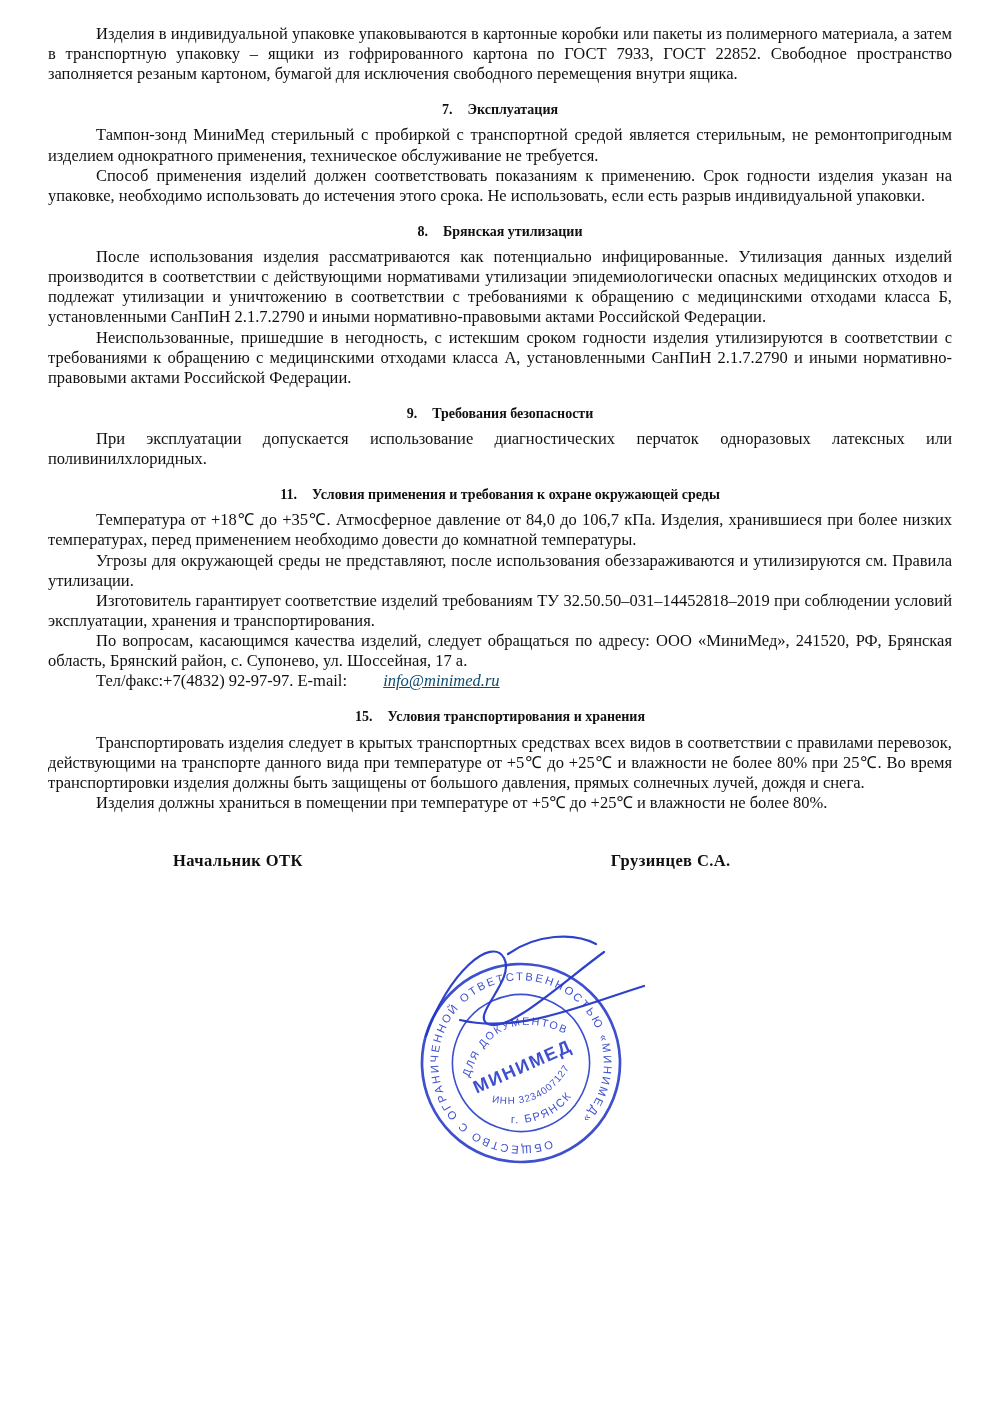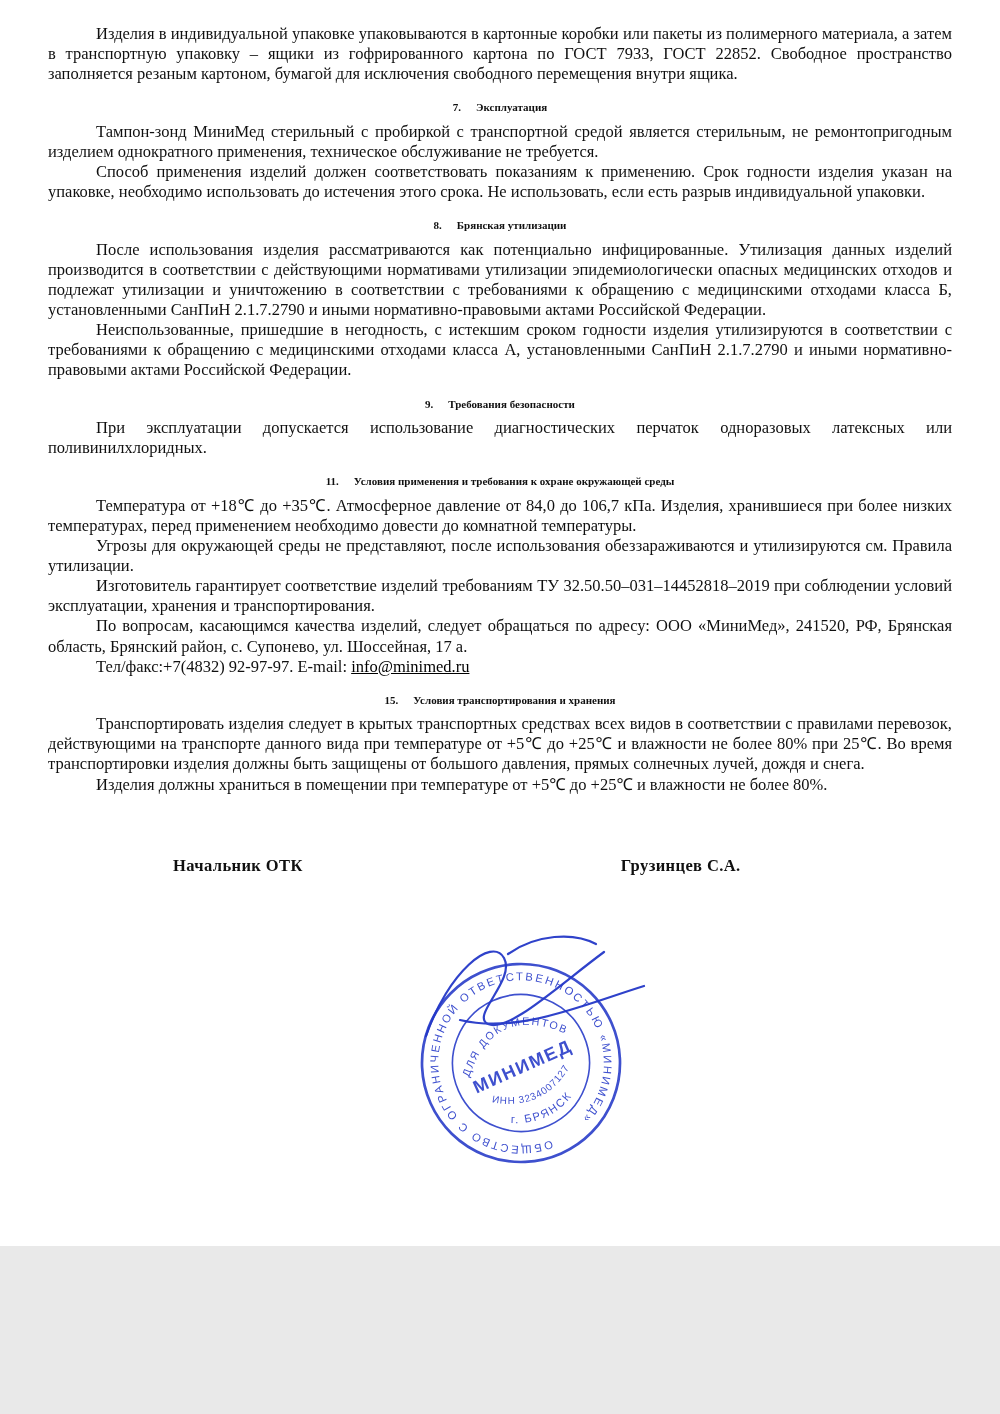--- a/index.html
+++ b/index.html
@@ -1,31 +1,31 @@
 <!DOCTYPE html>
 <html lang="ru"><head>
 <meta charset="utf-8">
 <style>
   html,body { margin:0; padding:0; background:#e9e9e9; }
   .page {
-    width:1000px; height:1246px; margin:0 auto; position:relative;
+    width:1000px; height:1414px; margin:0 auto; position:relative;
     background:#ffffff; box-sizing:border-box;
     padding:24px 48px 0 48px;
     font-family:"Liberation Serif", serif;
     font-size:16.5px; line-height:1.22; color:#101010;
     overflow:hidden;
   }
   .para { margin:0; text-align:justify; text-indent:48px; }
   .sec-heading {
     margin:17px 0 7px 0; text-align:center; font-weight:bold;
-    font-size:11px; line-height:1.22;
+    font-size:14px; line-height:1.22;
   }
   .sec-num { margin-right:15px; }
-  .email-link { color:#000000; text-decoration:underline; cursor:pointer; }
-  .sig-row { margin-top:61px; display:flex; align-items:baseline; font-weight:bold; letter-spacing:0.4px;gap:10px; }
+  .email-link { color:#0c4a6e; font-style:italic; text-decoration:underline; cursor:pointer;margin-left:32px; }
+  .sig-row { margin-top:38px; display:flex; align-items:baseline; font-weight:bold; letter-spacing:0.4px; }
   .sig-left { margin-left:125px; }
   .sig-right { margin-left:308px; }
   .stamp {
     position:absolute; left:404px; top:946px; width:234px; height:234px;
     transform:rotate(-24deg); opacity:0.88; pointer-events:none;
   }
   .signature {
     position:absolute; left:408px; top:924px; width:250px; height:160px;
     opacity:0.95; pointer-events:none;
   }

